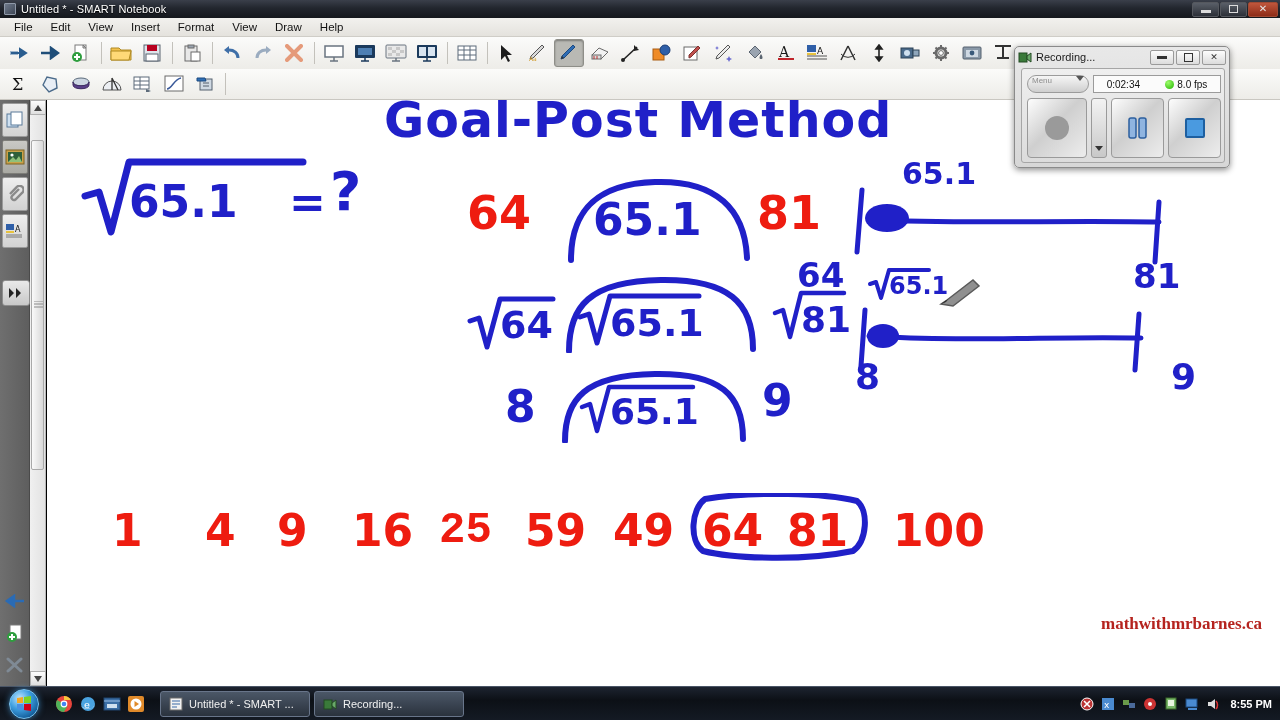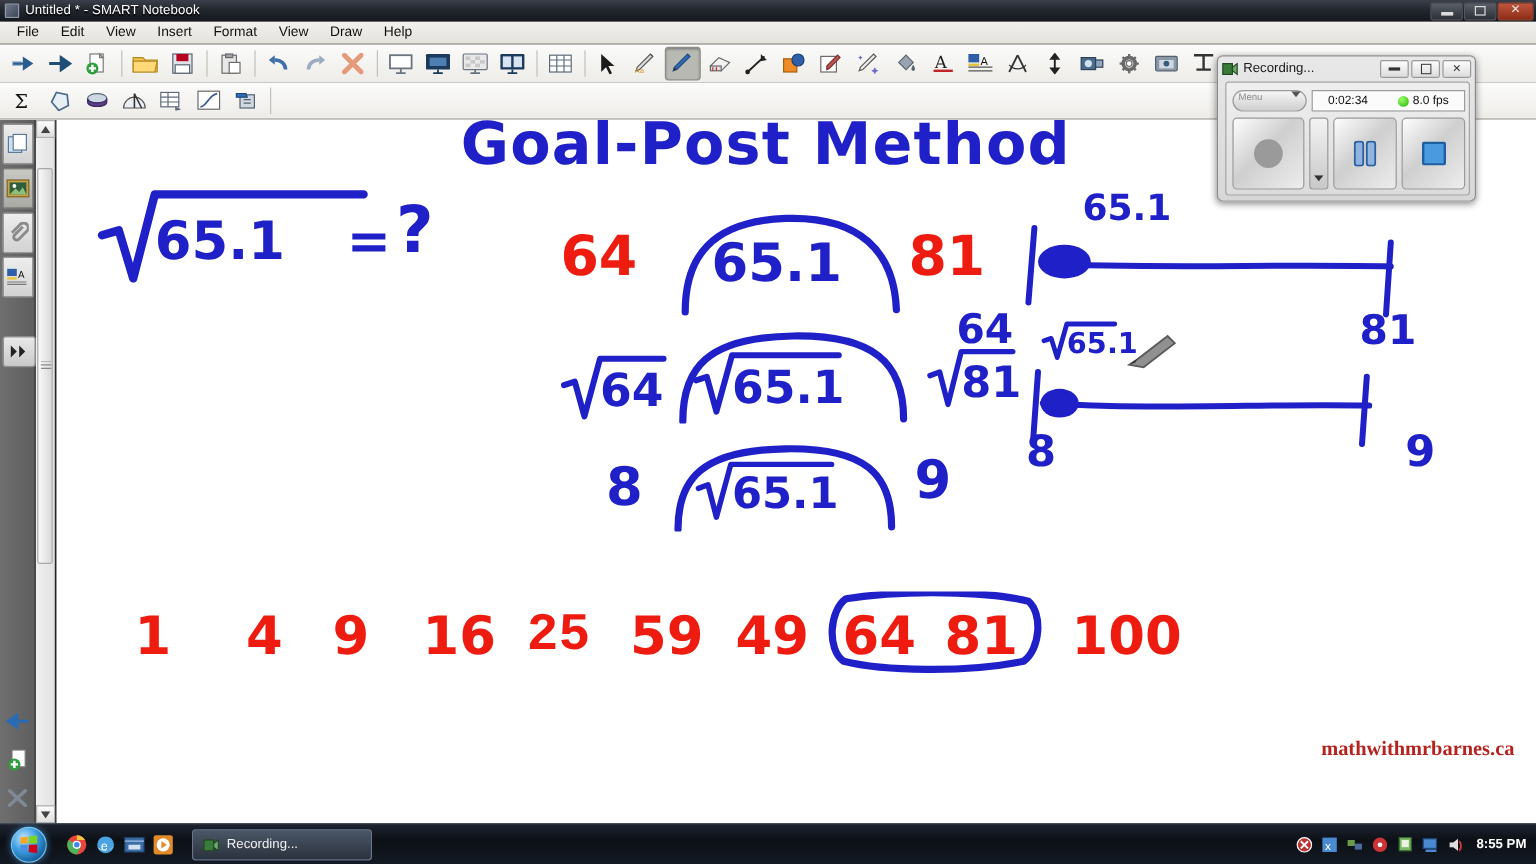--- a/index.html
+++ b/index.html
@@ -774,20 +774,27 @@
       <svg width="18" height="18">
           <rect x="1" y="1" width="16" height="16" rx="2" fill="#e08a2a"></rect>
           <circle cx="9" cy="9" r="5.5" fill="#fff"></circle>
           <path d="M7.5 6l4.5 3-4.5 3z" fill="#e08a2a"></path>
         </svg>
     </div>
   </div>
   <div class="tasks">
     <div class="task">
       <svg width="14" height="14">
+          <rect x="1" y="1" width="12" height="12" fill="#f2f2f2" stroke="#6a6a6a"></rect>
+          <path d="M3 4h8M3 7h8M3 10h5" stroke="#3a6aa8"></path>
+        </svg>
+      <span>Untitled * - SMART ...</span>
+    </div>
+    <div class="task">
+      <svg width="14" height="14">
           <rect x="1" y="3" width="8" height="9" fill="#3a7a3a" stroke="#224a22"></rect>
           <path d="M9 6l4-3v9l-4-3z" fill="#6aa86a" stroke="#224a22"></path>
         </svg>
       <span>Recording...</span>
     </div>
   </div>
   <div class="tray">
     <div class="tray-ic">
       <svg width="14" height="14">
           <circle cx="7" cy="7" r="6" fill="#b33" stroke="#fff"></circle>

